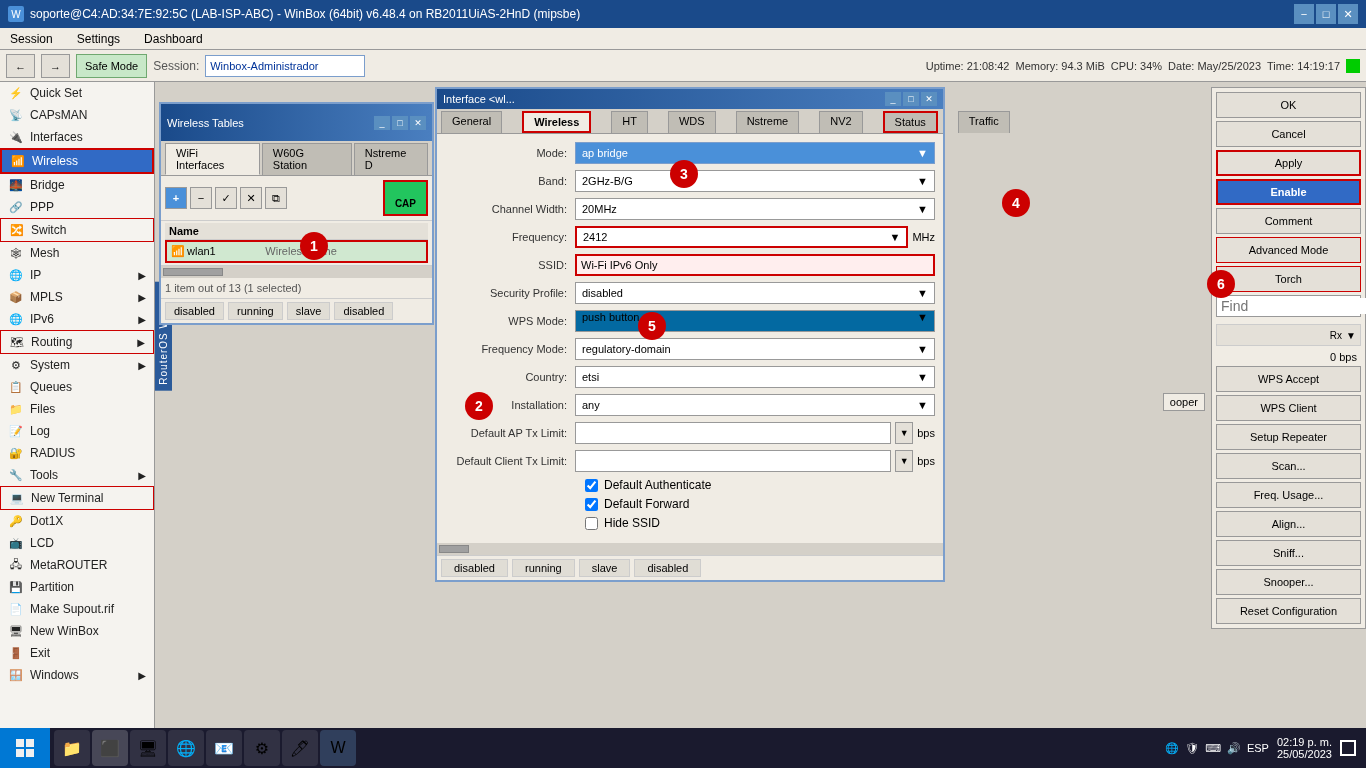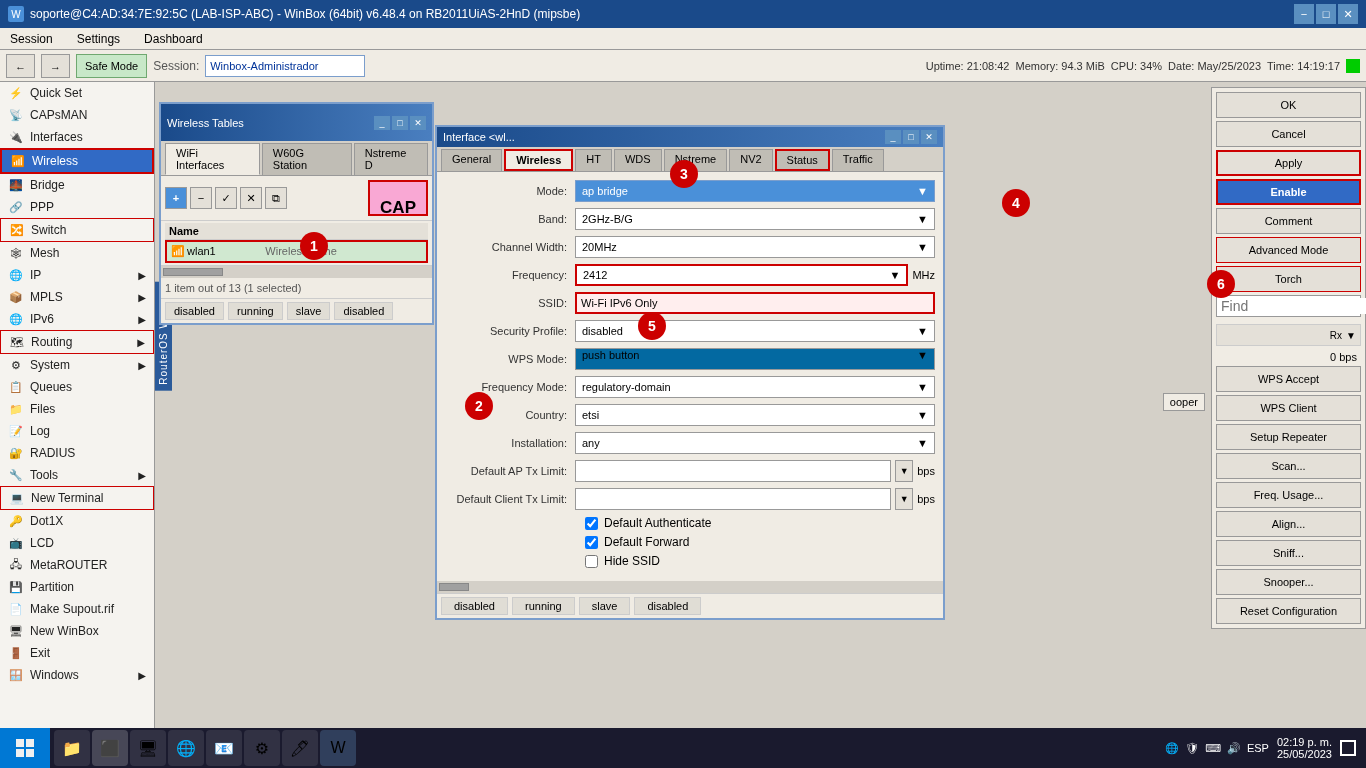--- a/index.html
+++ b/index.html
@@ -40,28 +40,28 @@
 
     
     .wireless-tables-window { position: absolute; left: 0; top: 0; width: 430px; background: #f0ece4; border: 2px solid #7b9ecc; }
     .wt-titlebar { background: linear-gradient(to right, #1a4a8a, #4a7fc0); color: white; height: 37px; display: flex; align-items: center; padding: 0 6px; font-size: 11px; justify-content: space-between; }
     .wt-ctrl { background: #5a8fc0; border: none; color: white; width: 16px; height: 14px; cursor: pointer; font-size: 9px; margin-left: 2px; }
     .wt-tabs { display: flex; background: #d4d0c8; border-bottom: 1px solid #999; padding: 2px 4px 0; gap: 2px; }
     .wt-tab { padding: 3px 10px; font-size: 11px; cursor: pointer; background: #c0bdb5; border: 1px solid #999; border-bottom: none; }
     .wt-tab.active { background: #f0ece4; border-bottom: 1px solid #f0ece4; }
     .wt-toolbar { display: flex; align-items: center; padding: 4px; gap: 3px; background: #f0ece4; border-bottom: 1px solid #ccc; }
     .wt-btn { width: 22px; height: 22px; background: #e4e0d8; border: 1px solid #999; cursor: pointer; display: flex; align-items: center; justify-content: center; font-size: 11px; }
-    .wt-btn-cap { padding: 16px 10px; height: 22px; background: #f9a8d4; border: 2px solid #cc0000; cursor: pointer; font-size: 17px; font-weight: bold; }
+    .wt-btn-cap { padding: 16px 10px; height: 22px; background: #22c55e; border: 2px solid #cc0000; cursor: pointer; font-size: 10px; font-weight: bold; }
     .wt-table-row { display: flex; padding: 3px 4px; background: #d0e8d0; border-bottom: 1px solid #c0c0c0; }
     .wt-footer { padding: 4px; font-size: 11px; color: #555; }
 
     
     .iface-window { position: absolute; left: 155px; top: 0; width: 660px; background: #f0ece4; border: 2px solid #7b9ecc; z-index: 10; }
     .iface-titlebar { background: linear-gradient(to right, #1a4a8a, #4a7fc0); color: white; height: 20px; display: flex; align-items: center; padding: 0 6px; font-size: 11px; justify-content: space-between; }
-    .iface-tabs { display: flex; background: #d4d0c8; border-bottom: 1px solid #999; padding: 2px 4px 0; gap: 2px; }
+    .iface-tabs { display: flex; background: #d4d0c8; border-bottom: 1px solid #999; padding: 2px 4px 0; gap: 20px; }
     .iface-tab { padding: 3px 10px; font-size: 11px; cursor: pointer; background: #c0bdb5; border: 1px solid #999; border-bottom: none; }
     .iface-tab.active { background: #f0ece4; border-bottom: 1px solid #f0ece4; font-weight: bold; }
     .iface-content { padding: 8px; background: #f0ece4; }
     .form-row { display: flex; align-items: center; margin-bottom: 6px; }
     .form-label { width: 130px; text-align: right; padding-right: 8px; font-size: 11px; color: #333; flex-shrink: 0; }
     .form-control { flex: 1; height: 22px; border: 1px solid #999; background: white; font-size: 11px; padding: 0 4px; }
     .form-control-select { flex: 1; height: 22px; border: 1px solid #7b9ecc; background: white; font-size: 11px; padding: 0 4px; display: flex; align-items: center; justify-content: space-between; }
     .form-control-highlight { background: #4a90d9; color: white; }
     .form-control-ssid { border: 2px solid #cc0000; background: #ffeeee; }
     .checkbox-row { display: flex; align-items: center; margin-bottom: 5px; padding-left: 140px; gap: 6px; }
@@ -284,21 +284,21 @@
       </div>
       <div class="wt-footer">1 item out of 13 (1 selected)</div>
       <div style="display:flex; gap:4px; padding:3px 4px; background:#f0ece4; border-top:1px solid #ccc;">
         <span style="padding:2px 8px; background:#e0ddd5; border:1px solid #ccc; font-size:11px;">disabled</span>
         <span style="padding:2px 8px; background:#e0ddd5; border:1px solid #ccc; font-size:11px;">running</span>
         <span style="padding:2px 8px; background:#e0ddd5; border:1px solid #ccc; font-size:11px;">slave</span>
         <span style="padding:2px 8px; background:#e0ddd5; border:1px solid #ccc; font-size:11px;">disabled</span>
       </div>
     </div>
 
-    <div class="iface-window" style="left:280px; top:5px; width:510px;margin-top:38px;">
+    <div class="iface-window" style="left:280px; top:5px; width:510px;">
       <div class="iface-titlebar">
         <span>Interface &lt;wl...</span>
         <div style="display:flex;">
           <button class="wt-ctrl">_</button>
           <button class="wt-ctrl">□</button>
           <button class="wt-ctrl">✕</button>
         </div>
       </div>
       <div class="iface-tabs">
         <div class="iface-tab">General</div>

